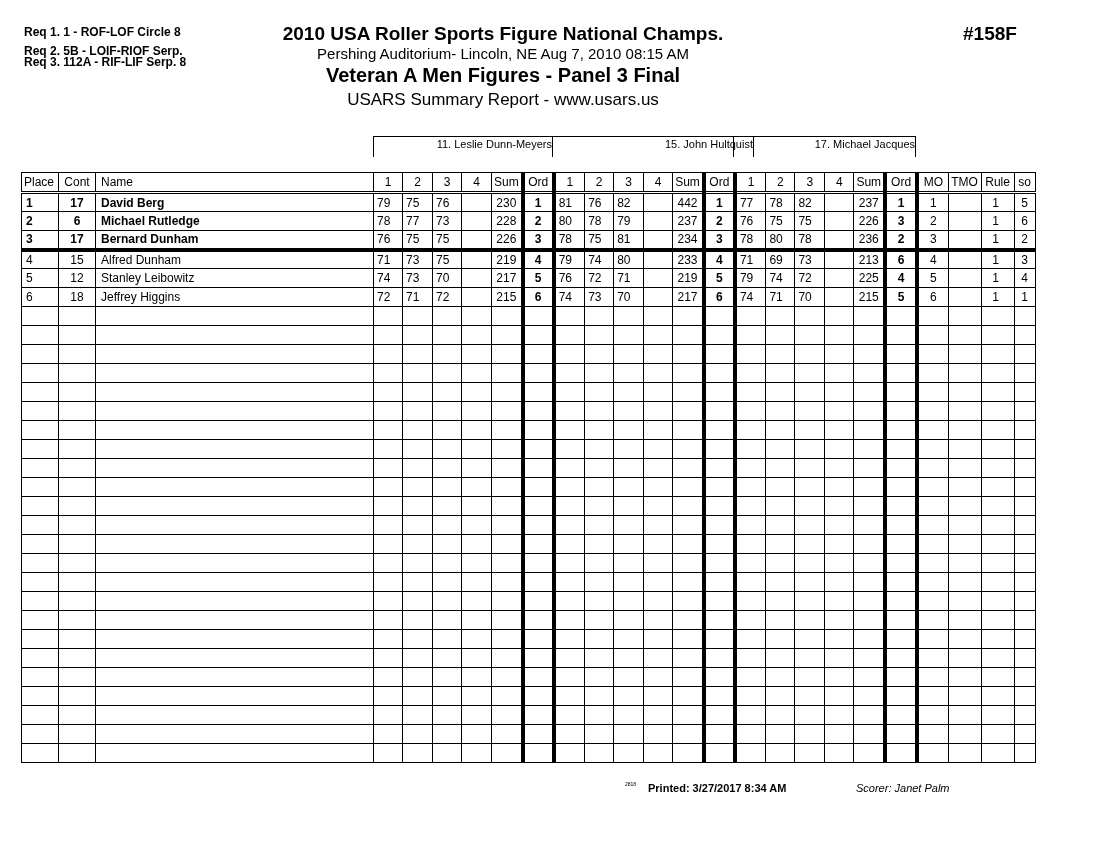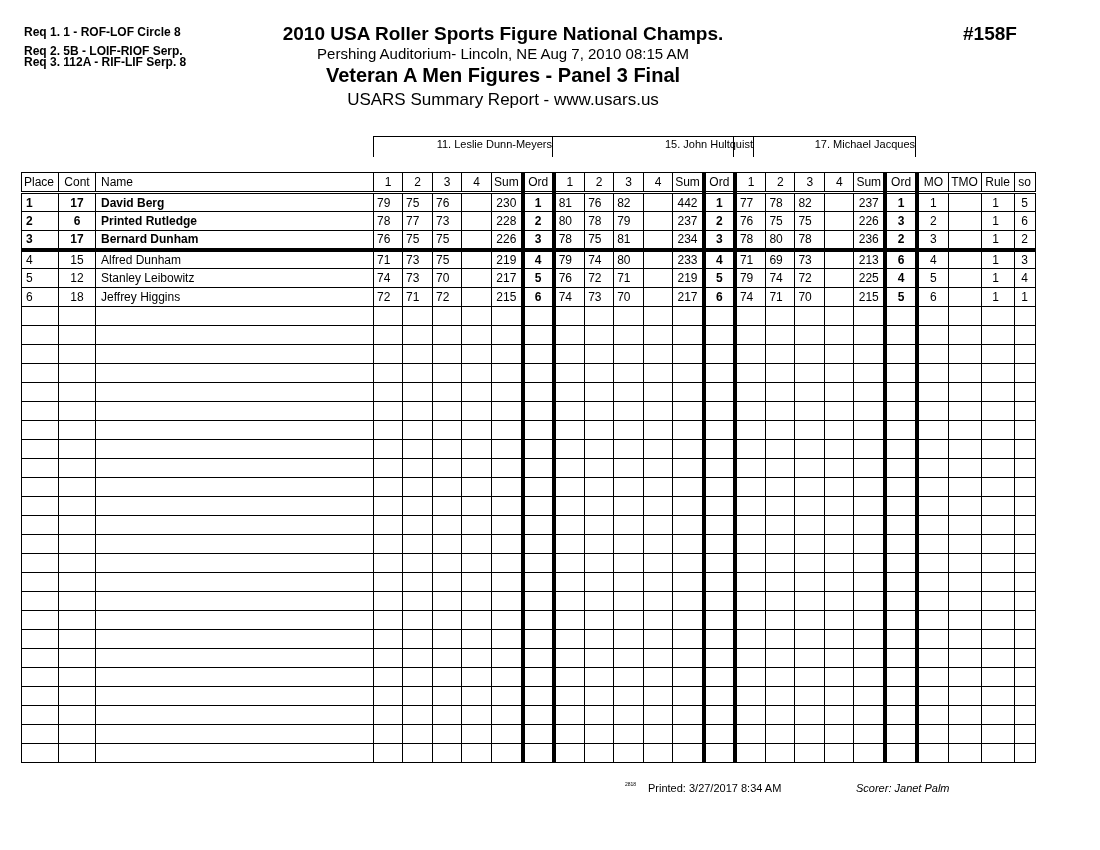--- a/index.html
+++ b/index.html
@@ -25,21 +25,21 @@
   table.grid td.c { text-align:center; }
   table.grid td.r { text-align:center; }
   table.grid td.l { text-align:left; padding-left:5px; }
   table.grid td.tl { border-left:4px solid #000; }
   table.grid tr.bold td.b { font-weight:bold; }
   table.grid tr.podiumsep td { border-bottom:4px solid #000; }
   table.grid td.ord { font-weight:bold; text-align:center; }
 
   .footer { top:782px; font-size:11px; }
   #ver { left:625px; top:781px; font-size:5px; }
-  #printed { left:648px; }
+  #printed { left:648px;font-weight:bold; }
   #scorer { left:856px;font-style:italic; }
 </style>
 </head>
 <body>
 
 <div class="abs req" style="top:25px">Req  1.  1 - ROF-LOF Circle 8</div>
 <div class="abs req" style="top:44px">Req  2.  5B - LOIF-RIOF Serp.</div>
 <div class="abs req" style="top:55px">Req  3.  112A - RIF-LIF Serp. 8</div>
 
 <div class="abs title" id="t1">2010 USA Roller Sports Figure National Champs.</div>
@@ -131,21 +131,21 @@
         <td class="r">237</td>
         <td class="ord tl">1</td>
         <td class="c tl">1</td>
         <td class="c"></td>
         <td class="r" style="padding-right: 6px;">1</td>
         <td class="c">5</td>
       </tr>
       <tr class="bold">
         <td class="l b" style="padding-left: 4px;">2</td>
         <td class="c b">6</td>
-        <td class="l b">Printed Rutledge</td>
+        <td class="l b">Michael Rutledge</td>
         <td class="l" style="padding-left: 3px;">78</td>
         <td class="l" style="padding-left: 3px;">77</td>
         <td class="l" style="padding-left: 3px;">73</td>
         <td class="l" style="padding-left: 3px;"></td>
         <td class="r">228</td>
         <td class="ord tl">2</td>
         <td class="l tl" style="padding-left: 3px;">80</td>
         <td class="l" style="padding-left: 3px;">78</td>
         <td class="l" style="padding-left: 3px;">79</td>
         <td class="l" style="padding-left: 3px;"></td>

